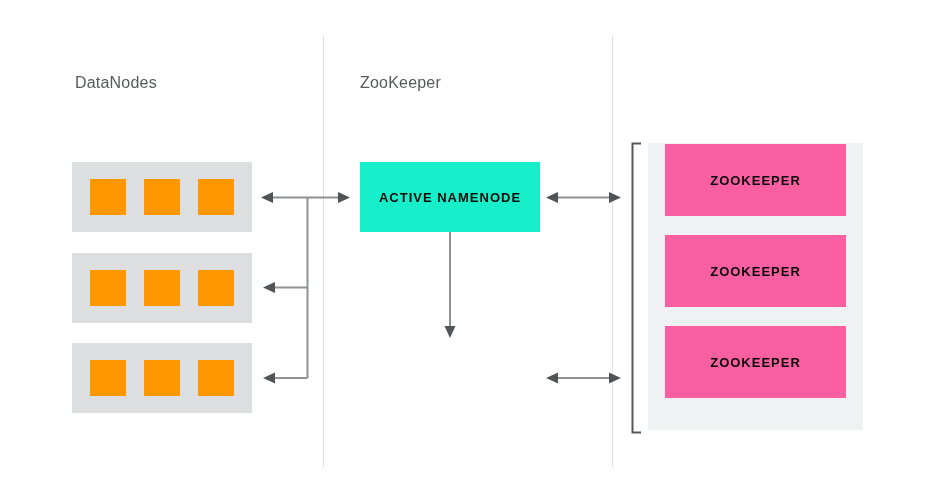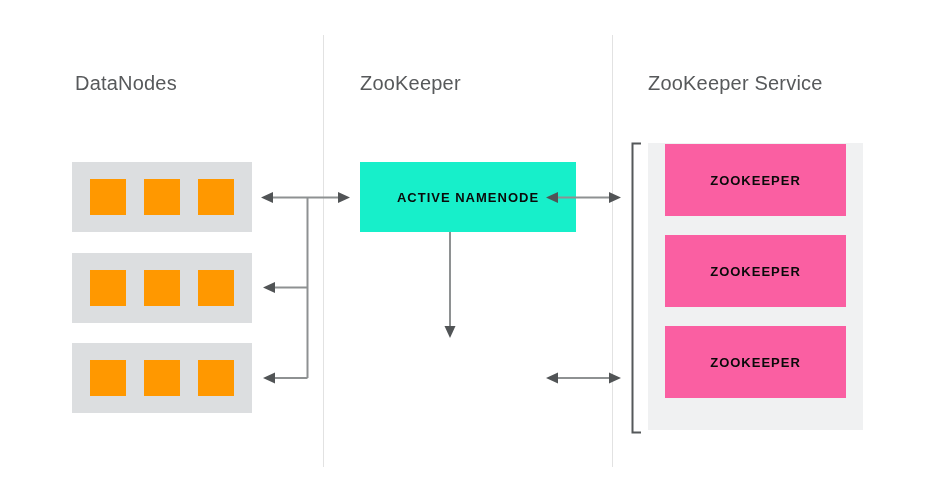--- a/index.html
+++ b/index.html
@@ -22,34 +22,34 @@
     background:#fff;
     font-family:"Liberation Sans","DejaVu Sans",sans-serif;
     overflow:hidden;
   }
   .divider{
     position:absolute;top:35px;width:1px;height:432px;
     background:var(--divider);
   }
   .col-header{
     position:absolute;top:71px;
-    font-size:20px;line-height:24px;
+    font-size:16px;line-height:24px;
     color:var(--header_text);
     letter-spacing:0.2px;
   }
   .dn-row{
     position:absolute;left:72px;width:180px;height:70px;
     background:var(--row_gray);
     box-sizing:border-box;
     padding:17px 18px;
     display:flex;justify-content:space-between;
   }
   .dn-square{width:36px;height:36px;background:var(--orange);}
   .nn-box{
-    position:absolute;left:360px;width:216px;height:70px;
+    position:absolute;left:360px;width:180px;height:70px;
     background:var(--teal);
     display:flex;align-items:center;justify-content:center;
     font-size:13px;font-weight:bold;letter-spacing:1px;
     color:var(--label_text);text-align:center;
   }
   .zk-container{
     position:absolute;left:648px;top:143px;width:215px;height:287px;
     background:var(--container_gray);
     box-sizing:border-box;
     padding:1px 17px;
@@ -70,21 +70,20 @@
 </head>
 <body>
 
 <div class="canvas">
 
   <div class="divider" style="left:323px"></div>
   <div class="divider" style="left:612px"></div>
 
   <div class="col-header" style="left:75px">DataNodes</div>
   <div class="col-header" style="left:360px">ZooKeeper</div>
-  <div class="col-header" style="left:648px">ZooKeeper Service</div>
 
   <div class="dn-row" style="top:162px">
     <div class="dn-square"></div>
     <div class="dn-square"></div>
     <div class="dn-square"></div>
   </div>
   <div class="dn-row" style="top:253px">
     <div class="dn-square"></div>
     <div class="dn-square"></div>
     <div class="dn-square"></div>

